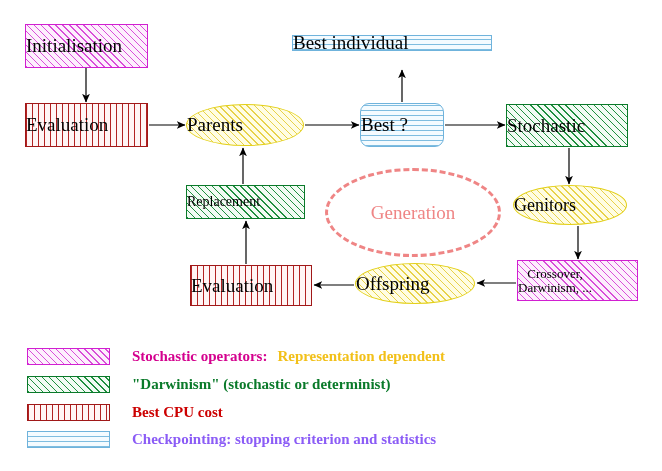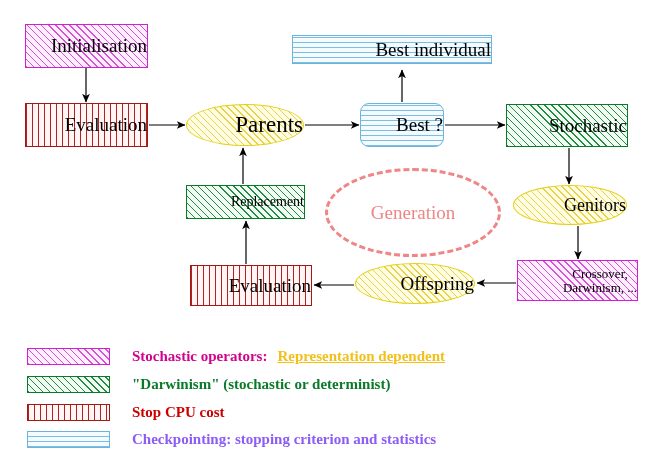--- a/index.html
+++ b/index.html
@@ -1,20 +1,20 @@
 <!DOCTYPE html>
 <html><head>
 <meta charset="utf-8">
 <style>
   html,body{margin:0;padding:0;background:#ffffff;}
   body{width:662px;height:471px;font-family:"Liberation Serif",serif;}
   #stage{position:relative;width:662px;height:471px;overflow:hidden;background:#fff;}
   #svg{position:absolute;left:0;top:0;width:662px;height:471px;}
 
-  .node{position:absolute;display:flex;align-items:center;justify-content:flex-end;
+  .node{position:absolute;display:flex;align-items:center;justify-content:flex-start;
         box-sizing:border-box;text-align:center;color:#000;z-index:3;}
   .node span{position:relative;z-index:4;line-height:1.04;}
 
   
   .fill-magenta{
     background-color:#fdeffd;
     background-image:repeating-linear-gradient(45deg,#d94fd9 0 1px,transparent 1px 5px);
     border:1.5px solid #d11fd1;
   }
   .fill-green{
@@ -92,24 +92,24 @@
 
   <div class="node fill-magenta" style="left:25px;top:24px;width:123px;height:44px;">
     <span style="font-size:19px;">Initialisation</span>
   </div>
 
   <div class="node fill-red" style="left:25px;top:103px;width:123px;height:44px;">
     <span style="font-size:19px;">Evaluation</span>
   </div>
 
   <div class="node fill-yellow ellipse" style="left:186px;top:104px;width:118px;height:42px;">
-    <span style="font-size:23px;margin-left:12px;">Parents</span>
+    <span style="font-size:19px;">Parents</span>
   </div>
 
-  <div class="node fill-blue" style="left:292px;top:35px;width:200px;height:29px;">
+  <div class="node fill-blue" style="left:292px;top:35px;width:200px;height:16px;">
     <span style="font-size:19px;">Best individual</span>
   </div>
 
   <div class="node fill-blue rounded" style="left:360px;top:103px;width:84px;height:44px;">
     <span style="font-size:19px;">Best ?</span>
   </div>
 
   <div class="node fill-green" style="left:506px;top:104px;width:122px;height:43px;">
     <span style="font-size:19px;">Stochastic</span>
   </div>
@@ -133,31 +133,31 @@
 
   <div class="node fill-green" style="left:186px;top:185px;width:119px;height:34px;">
     <span style="font-size:14px;">Replacement</span>
   </div>
 
   <div id="legend">
 
     <div class="legend-row" style="top:18px;">
       <div class="swatch fill-magenta"></div>
       <div class="legend-text lt-magenta">Stochastic operators:</div>
-      <div class="legend-text lt-gold" style="margin-left:10px;text-decoration:underline;">Representation dependent</div>
+      <div class="legend-text lt-gold" style="margin-left:10px;">Representation dependent</div>
     </div>
 
     <div class="legend-row" style="top:46px;">
       <div class="swatch fill-green"></div>
       <div class="legend-text lt-green">"Darwinism" (stochastic or determinist)</div>
     </div>
 
     <div class="legend-row" style="top:74px;">
       <div class="swatch fill-red"></div>
-      <div class="legend-text lt-red">Stop CPU cost</div>
+      <div class="legend-text lt-red">Best CPU cost</div>
     </div>
 
     <div class="legend-row" style="top:101px;">
       <div class="swatch fill-blue"></div>
       <div class="legend-text lt-blue">Checkpointing: stopping criterion and statistics</div>
     </div>
 
   </div>
 
 </div>

